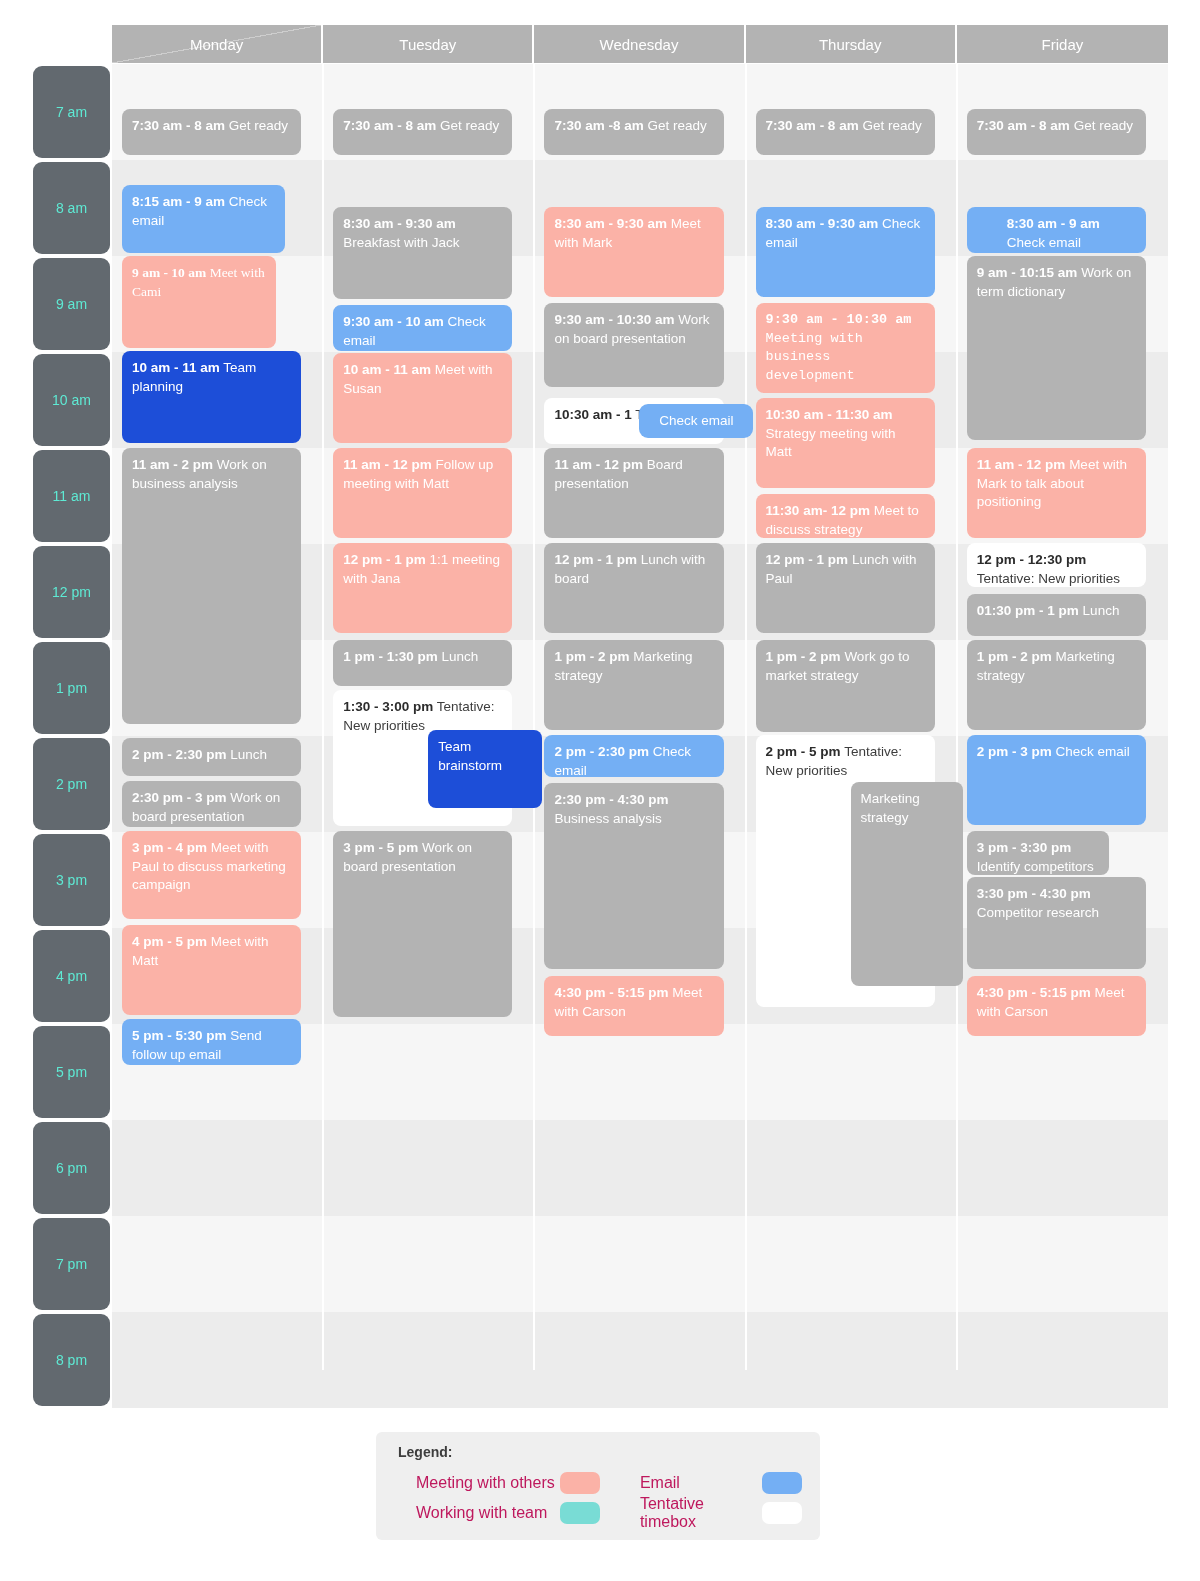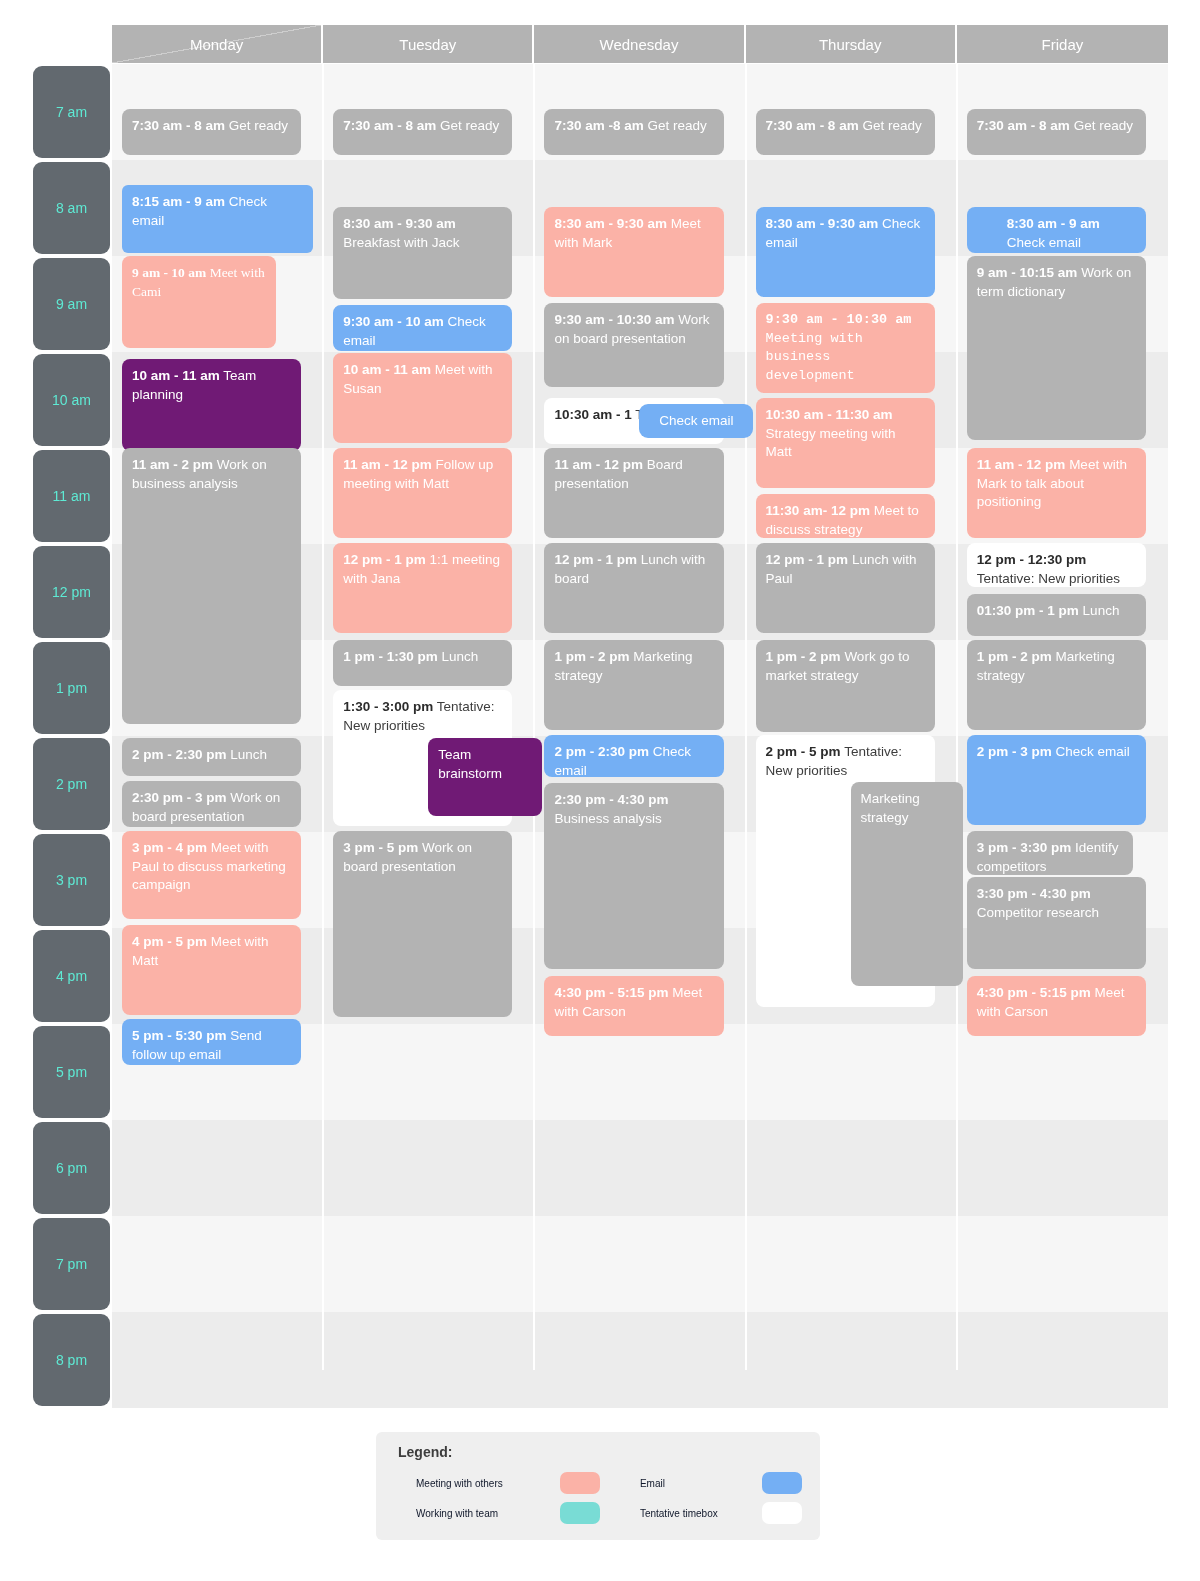--- a/index.html
+++ b/index.html
@@ -100,21 +100,21 @@
     padding: 8px 10px 6px 10px;
     font-size: 13.5px;
     line-height: 1.38;
     overflow: hidden;
     z-index: 6;
   }
   .event .t { font-weight: bold; }
   .event.gray   { background: #b3b3b3; color: #ffffff; }
   .event.blue   { background: #74aff4; color: #ffffff; }
   .event.pink   { background: #fbb2a7; color: #ffffff; }
-  .event.teal   { background: #701a75; color: #ffffff; margin-top: 8px; }
+  .event.teal   { background: #1d4ed8; color: #ffffff; }
   .event.white  { background: #ffffff; color: #3d3d3d; }
   .event.white .t { color: #2c2c2c; }
 
   .event.pill {
     display: flex;
     align-items: center;
     justify-content: center;
     padding: 6px 12px;
     border-radius: 9px;
     z-index: 9;
@@ -139,22 +139,22 @@
     color: #3d3d3d;
     margin-bottom: 8px;
   }
   .legend-row {
     display: flex;
     align-items: center;
     height: 30px;
     margin-left: 18px;
   }
   .legend-label {
-    font-size: 10px;
-    color: #0f172a;
+    font-size: 16px;
+    color: #be185d;
   }
   .legend-label.l1 { width: 165px; }
   .legend-label.l2 { width: 140px; }
   .swatch {
     width: 40px;
     height: 22px;
     border-radius: 7px;
     flex: 0 0 auto;
   }
   .swatch.gap { margin-right: 40px; }
@@ -219,21 +219,21 @@
       <div class="hour-cell" style="top: 834px;">3 pm</div>
       <div class="hour-cell" style="top: 930px;">4 pm</div>
       <div class="hour-cell" style="top: 1026px;">5 pm</div>
       <div class="hour-cell" style="top: 1122px;">6 pm</div>
       <div class="hour-cell" style="top: 1218px;">7 pm</div>
       <div class="hour-cell" style="top: 1314px;">8 pm</div>
     </div>
 
   <div id="events-layer">
       <div class="event gray" style="left: 122px; top: 109px; width: 179.2px; height: 46px;"><span class="t">7:30 am - 8 am</span> <span class="ti">Get ready</span></div>
-      <div class="event blue" style="left: 122px; top: 185px; width: 191px; height: 68px; border-radius: 6px;"><span class="t">8:15 am - 9 am</span> <span class="ti">Check email</span></div>
+      <div class="event blue" style="left: 122px; top: 185px; width: 163px; height: 68px;"><span class="t">8:15 am - 9 am</span> <span class="ti">Check email</span></div>
       <div class="event pink" style="left: 122px; top: 256px; width: 154px; height: 92px; font-family: Liberation Serif, serif;"><span class="t">9 am - 10 am</span> <span class="ti">Meet with Cami</span></div>
       <div class="event teal" style="left: 122px; top: 351px; width: 179.2px; height: 92px;"><span class="t">10 am - 11 am</span> <span class="ti">Team planning</span></div>
       <div class="event gray" style="left: 122px; top: 448px; width: 179.2px; height: 276px;"><span class="t">11 am - 2 pm</span> <span class="ti">Work on business analysis</span></div>
       <div class="event gray" style="left: 122px; top: 738px; width: 179.2px; height: 38px;"><span class="t">2 pm - 2:30 pm</span> <span class="ti">Lunch</span></div>
       <div class="event gray" style="left: 122px; top: 781px; width: 179.2px; height: 46px;"><span class="t">2:30 pm - 3 pm</span> <span class="ti">Work on board presentation</span></div>
       <div class="event pink" style="left: 122px; top: 831px; width: 179.2px; height: 88px;"><span class="t">3 pm - 4 pm</span> <span class="ti">Meet with Paul to discuss marketing campaign</span></div>
       <div class="event pink" style="left: 122px; top: 925px; width: 179.2px; height: 90px;"><span class="t">4 pm - 5 pm</span> <span class="ti">Meet with Matt</span></div>
       <div class="event blue" style="left: 122px; top: 1019px; width: 179.2px; height: 46px;"><span class="t">5 pm - 5:30 pm</span> <span class="ti">Send follow up email</span></div>
       <div class="event gray" style="left: 333.2px; top: 109px; width: 179.2px; height: 46px;"><span class="t">7:30 am - 8 am</span> <span class="ti">Get ready</span></div>
       <div class="event gray" style="left: 333.2px; top: 207px; width: 179.2px; height: 92px;"><span class="t">8:30 am - 9:30 am</span> <span class="ti">Breakfast with Jack</span></div>
@@ -268,21 +268,21 @@
       <div class="event white" style="left: 755.6px; top: 735px; width: 179.2px; height: 272px;"><span class="t">2 pm  - 5 pm</span> <span class="ti">Tentative: New priorities</span></div>
       <div class="event gray inset" style="left: 850.6px; top: 782px; width: 112px; height: 204px;"><span class="ti">Marketing strategy</span></div>
       <div class="event gray" style="left: 966.8px; top: 109px; width: 179.2px; height: 46px;"><span class="t">7:30 am - 8 am</span> <span class="ti">Get ready</span></div>
       <div class="event blue" style="left: 966.8px; top: 207px; width: 179.2px; height: 46px; padding-left: 40px;"><span class="t">8:30 am - 9 am</span> <span class="ti">Check email</span></div>
       <div class="event gray" style="left: 966.8px; top: 256px; width: 179.2px; height: 184px;"><span class="t">9 am - 10:15 am</span> <span class="ti">Work on term dictionary</span></div>
       <div class="event pink" style="left: 966.8px; top: 448px; width: 179.2px; height: 90px;"><span class="t">11 am - 12 pm</span> <span class="ti">Meet with Mark to talk about positioning</span></div>
       <div class="event white" style="left: 966.8px; top: 543px; width: 179.2px; height: 44px;"><span class="t">12 pm - 12:30 pm</span> <span class="ti">Tentative: New priorities</span></div>
       <div class="event gray" style="left: 966.8px; top: 594px; width: 179.2px; height: 42px;"><span class="t">01:30 pm - 1 pm</span> <span class="ti">Lunch</span></div>
       <div class="event gray" style="left: 966.8px; top: 640px; width: 179.2px; height: 90px;"><span class="t">1 pm - 2 pm</span> <span class="ti">Marketing strategy</span></div>
       <div class="event blue" style="left: 966.8px; top: 735px; width: 179.2px; height: 90px;"><span class="t">2 pm - 3 pm</span> <span class="ti">Check email</span></div>
-      <div class="event gray" style="left: 966.8px; top: 831px; width: 166px; height: 44px;"><span class="t">3 pm - 3:30 pm</span> <span class="ti">Identify competitors</span></div>
+      <div class="event gray" style="left: 966.8px; top: 831px; width: 142px; height: 44px;"><span class="t">3 pm - 3:30 pm</span> <span class="ti">Identify competitors</span></div>
       <div class="event gray" style="left: 966.8px; top: 877px; width: 179.2px; height: 92px;"><span class="t">3:30 pm - 4:30 pm</span> <span class="ti">Competitor research</span></div>
       <div class="event pink" style="left: 966.8px; top: 976px; width: 179.2px; height: 60px;"><span class="t">4:30 pm - 5:15 pm</span> <span class="ti">Meet with Carson</span></div>
     </div>
 
 </div>
 
 <div id="legend">
   <div class="legend-title">Legend:</div>
 
   <div class="legend-row">

